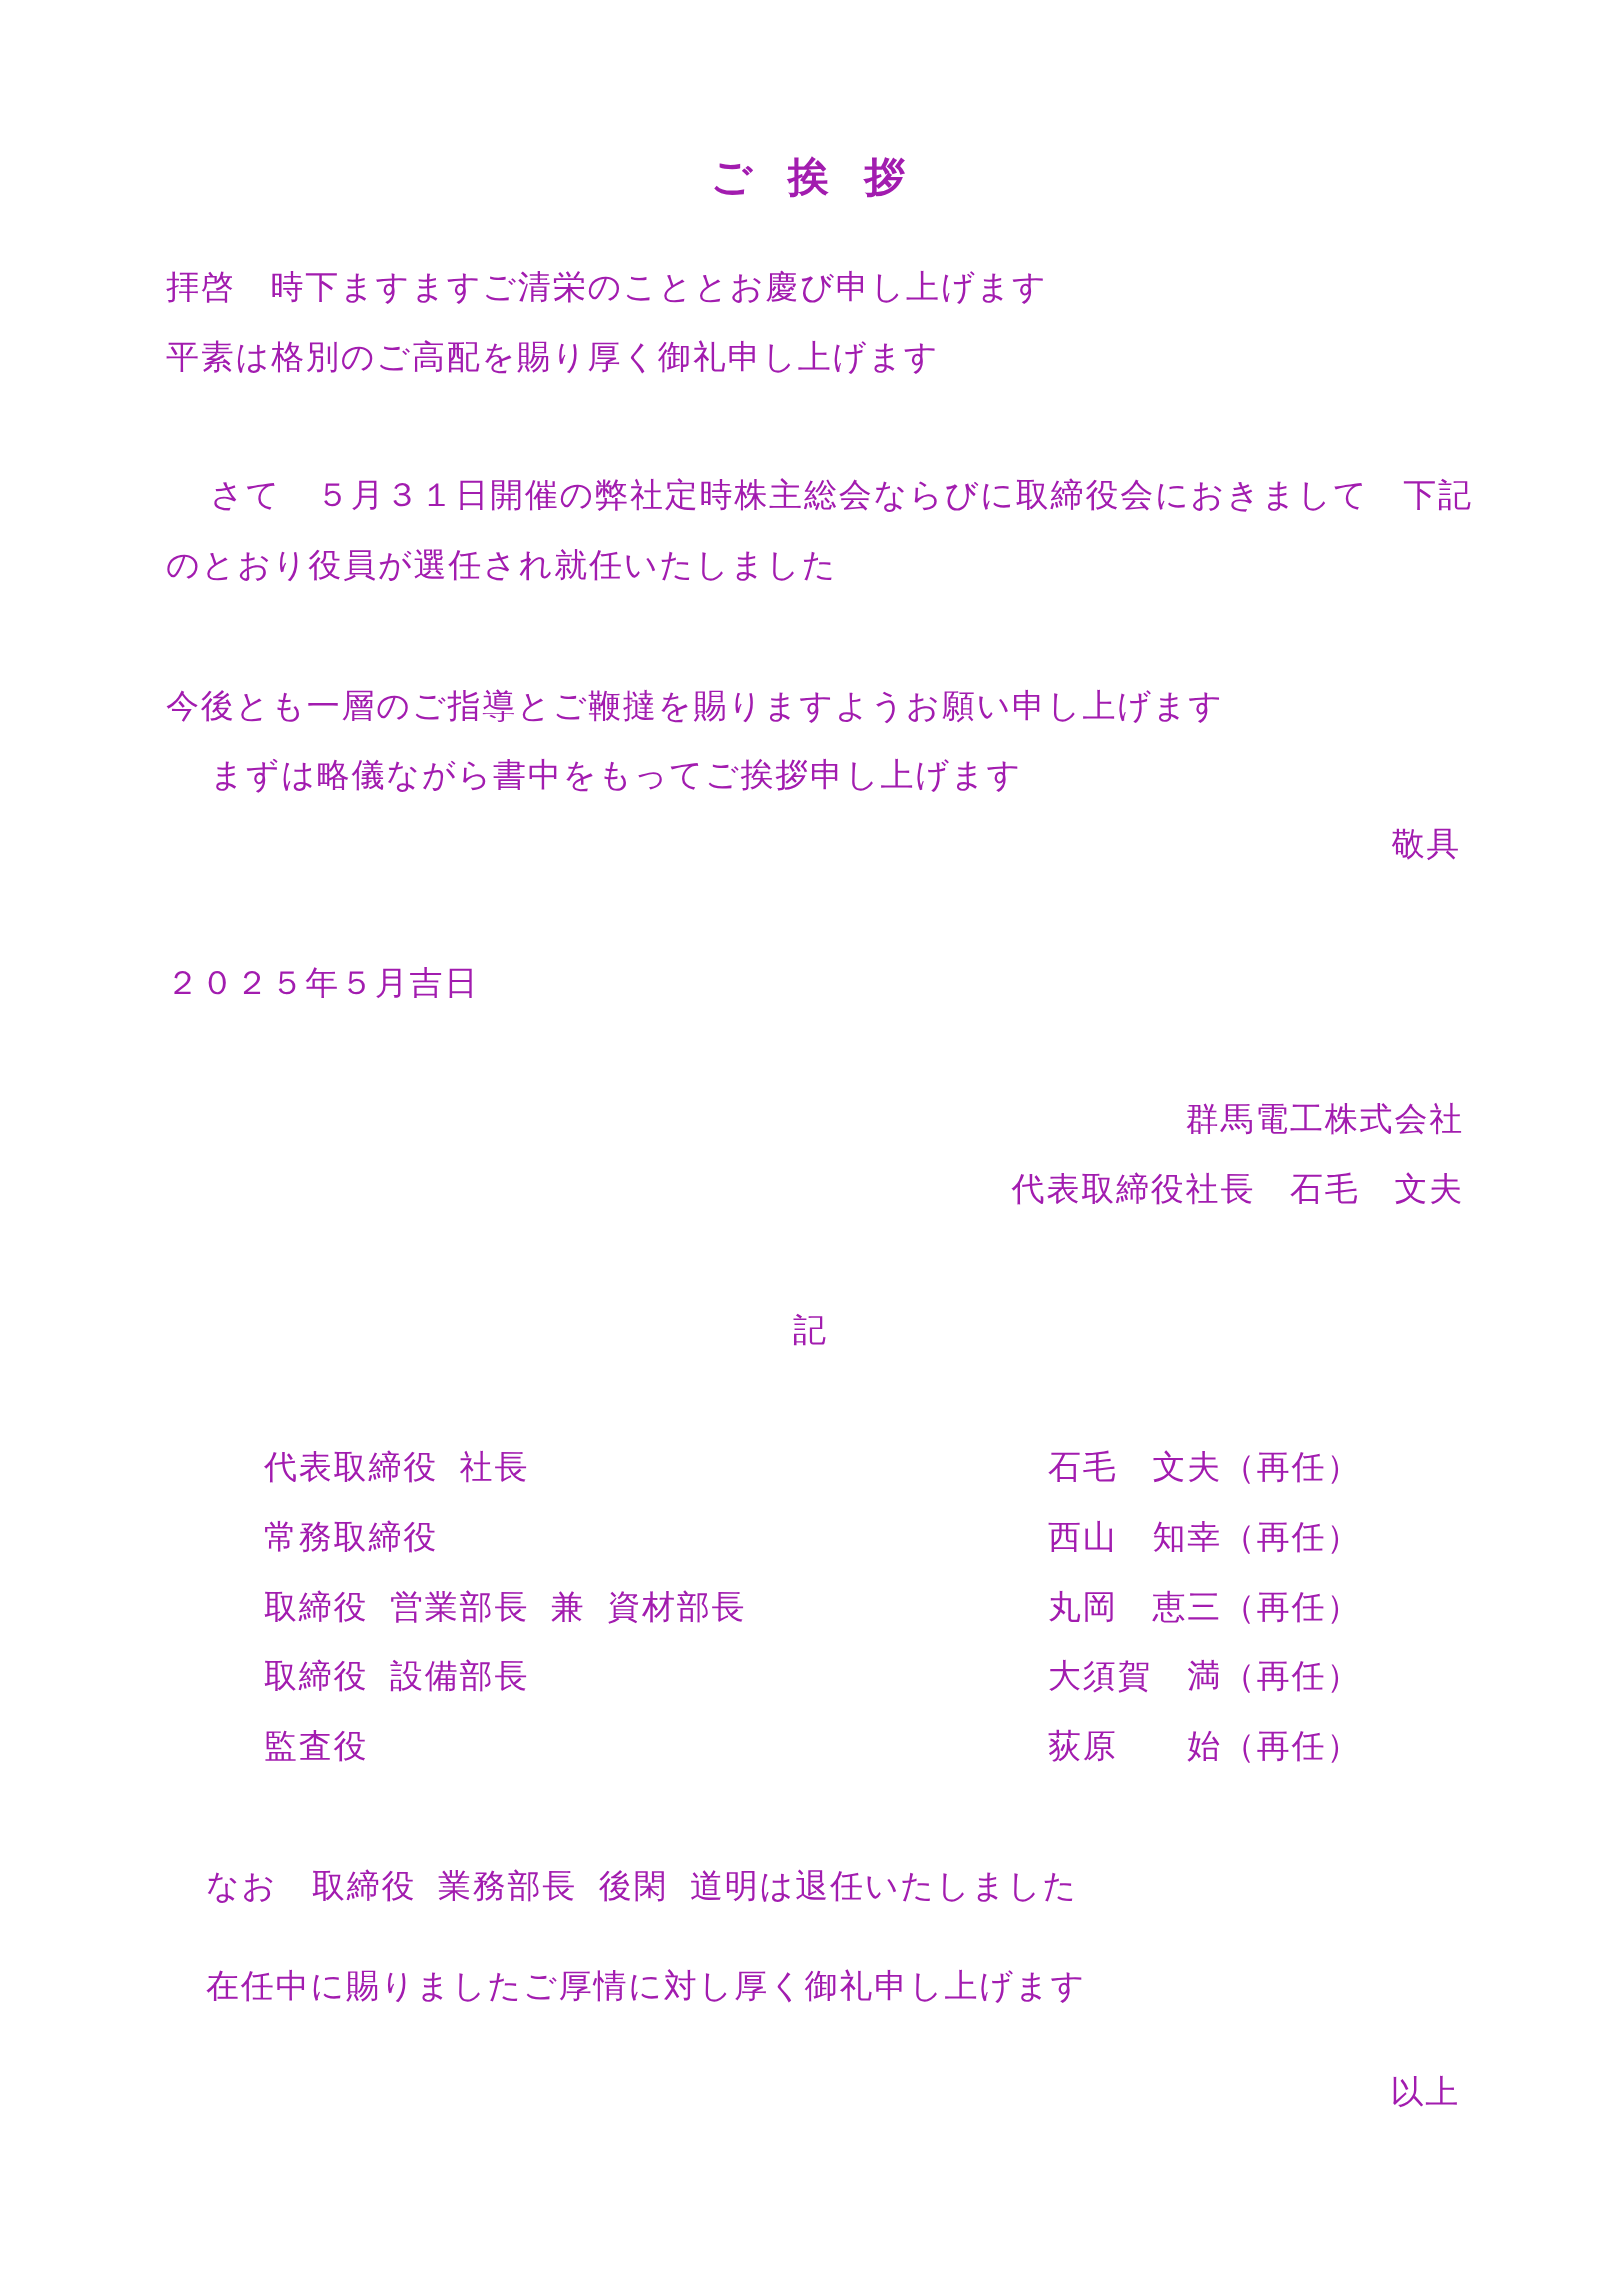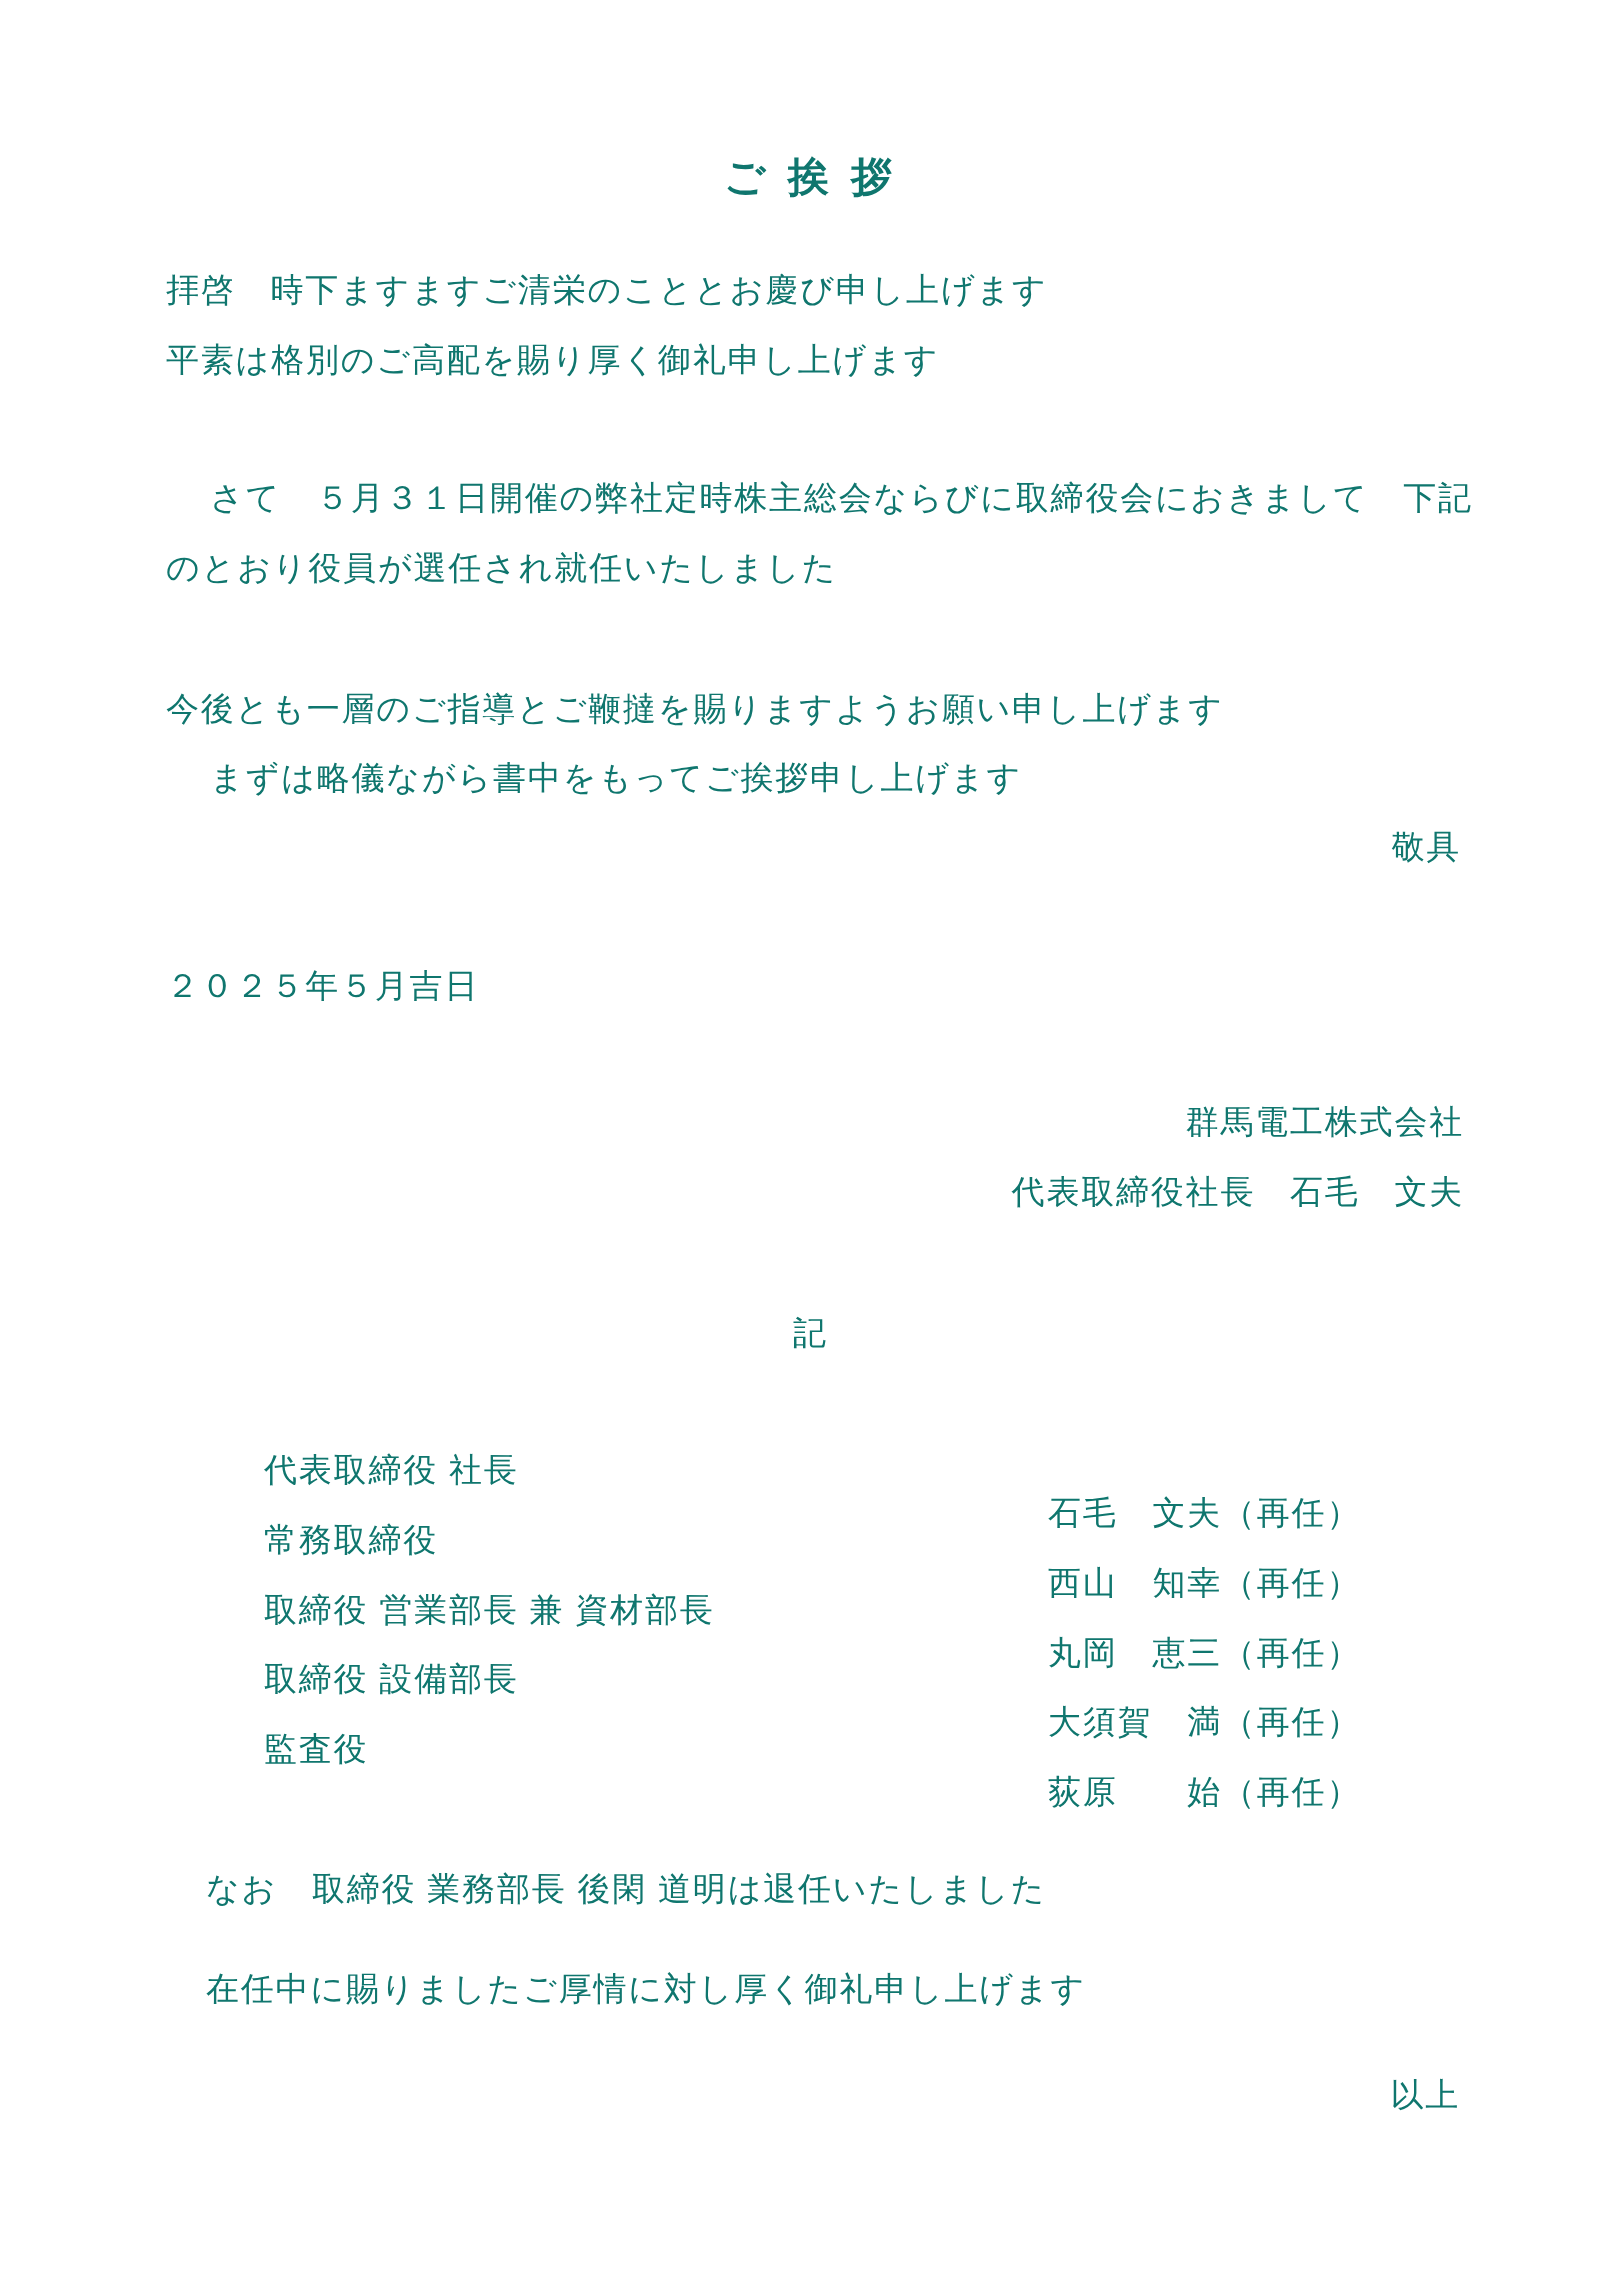--- a/index.html
+++ b/index.html
@@ -5,22 +5,22 @@
   html, body {
     margin: 0;
     padding: 0;
     background: #ffffff;
   }
   .page {
     position: relative;
     width: 1621px;
     height: 2293px;
     background: #ffffff;
-    color: #0f766e;
-    font-family: Liberation Sans, sans-serif;
+    color: #a21caf;
+    font-family: Liberation Mono, monospace;
     overflow: hidden;
   }
   .ln {
     position: absolute;
     left: 166px;
     font-size: 33px;
     line-height: 38px;
     letter-spacing: 1.8px;
     white-space: pre;
   }
@@ -41,21 +41,20 @@
   }
   .officer-row .officer-title {
     position: absolute;
     left: 264px;
     white-space: pre;
   }
   .officer-row .officer-name {
     position: absolute;
     left: 1048px;
     white-space: pre;
-    margin-top: 43px;
   }
   .officer-row {
     position: absolute;
     left: 0;
     width: 100%;
     font-size: 33px;
     line-height: 38px;
     letter-spacing: 1.8px;
   }
 </style>

